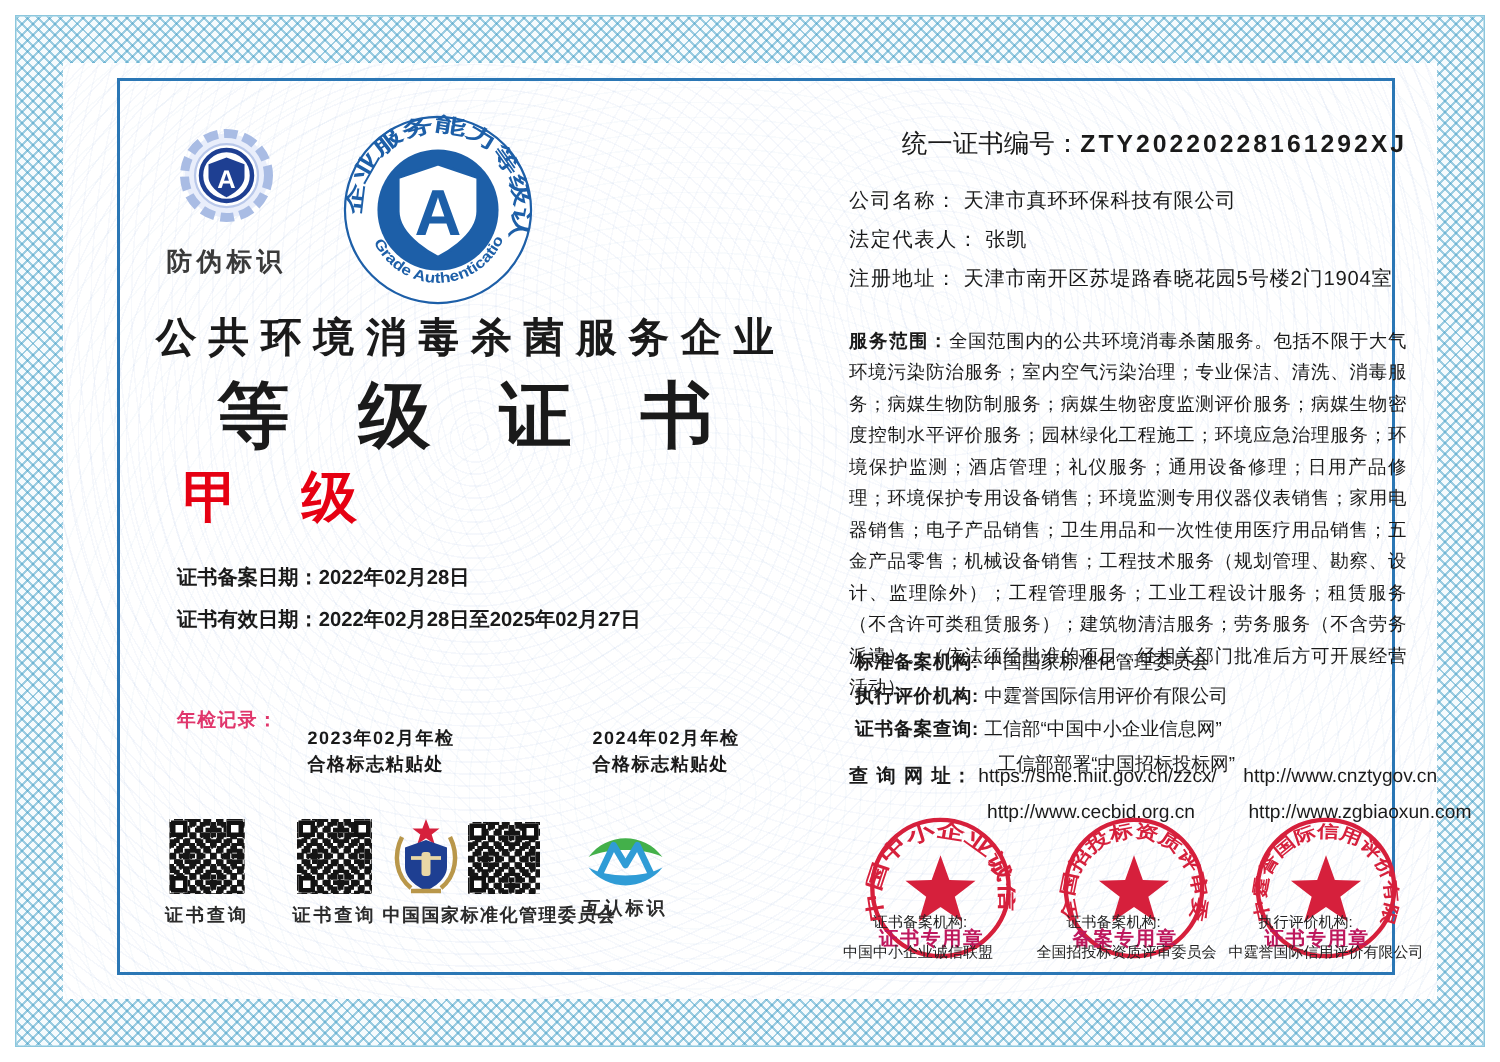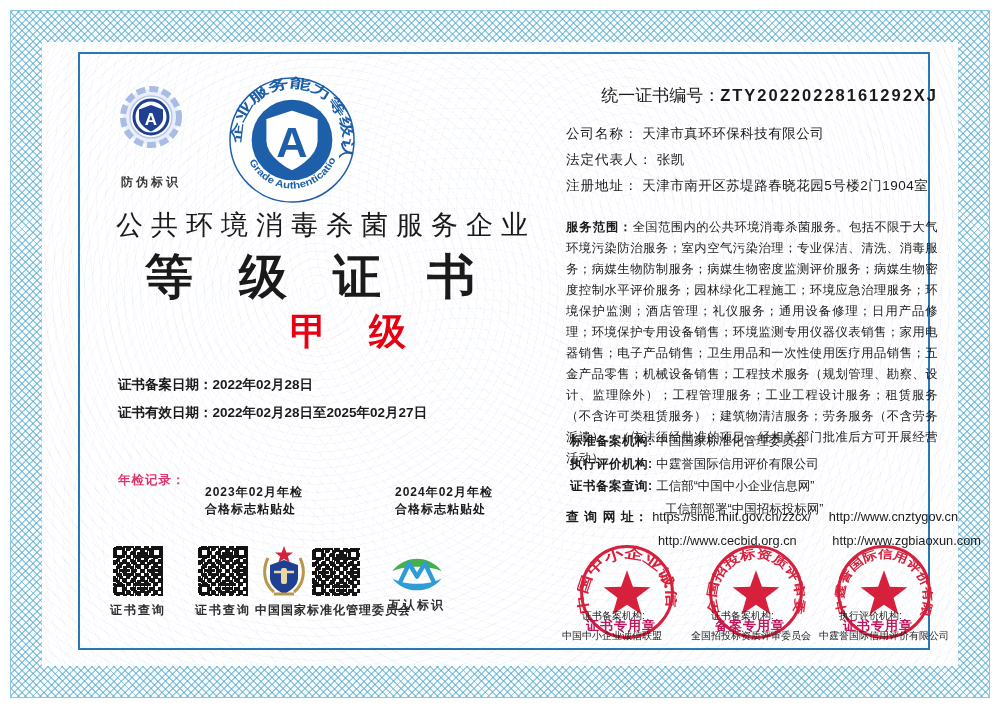--- a/index.html
+++ b/index.html
@@ -24,41 +24,41 @@
       repeating-radial-gradient(circle at 64% 26%, rgba(120,150,210,.06) 0 1px, transparent 1px 9px),
       repeating-radial-gradient(circle at 46% 78%, rgba(120,170,210,.05) 0 1px, transparent 1px 10px);
   }
   .frame{
     position:absolute;left:78px;top:52px;right:70px;bottom:58px;
     border:2px solid #2b77b5;
   }
 
   
   .antifake{position:absolute;left:108px;top:84px;width:86px;text-align:center;}
-  .antifake-label{margin-top:16px;font-size:12px;font-weight:bold;letter-spacing:3px;color:#3a3a3a;}
+  .antifake-label{margin-top:4px;font-size:17px;font-weight:bold;letter-spacing:3px;color:#3a3a3a;}
   .gradeauth{position:absolute;left:228px;top:76px;width:128px;height:128px;}
 
   
   .certno{position:absolute;left:560px;top:84px;width:378px;text-align:right;white-space:nowrap;}
   .certno-label{font-size:17px;font-weight:normal;}
   .certno-value{font-size:16.5px;font-weight:bold;letter-spacing:2px;}
 
   
   .info{position:absolute;left:566px;top:126px;width:372px;}
   .info-row{margin-bottom:10px;font-size:13.5px;line-height:16px;}
   .info-row .lbl{font-weight:normal;letter-spacing:1px;}
   .info-row .val{letter-spacing:.5px;}
 
   
   .title1{position:absolute;left:80px;top:207px;width:460px;text-align:center;
-    font-size:27px;font-weight:normal;letter-spacing:8px;text-indent:8px;margin-left:12px;}
+    font-size:27px;font-weight:bold;letter-spacing:8px;text-indent:8px;}
   .title2{position:absolute;left:80px;top:245px;width:460px;text-align:center;
     font-size:48px;font-weight:bold;letter-spacing:46px;text-indent:46px;}
-  .grade{position:absolute;left:80px;top:307px;width:460px;text-align:center;
-    font-size:37px;font-weight:bold;letter-spacing:42px;text-indent:42px;color:#e60012;padding-left:38px;}
+  .grade{position:absolute;left:80px;top:307px;width:460px;
+    font-size:37px;font-weight:bold;letter-spacing:42px;text-indent:42px;color:#e60012;}
 
   
   .dates{position:absolute;left:118px;top:376px;width:440px;}
   .dates-row{margin-bottom:11px;font-size:13.5px;font-weight:600;line-height:17px;}
   .dates-row .line2{margin-left:128px;margin-top:6px;}
 
   
   .annual-label{position:absolute;left:118px;top:472px;font-size:12.5px;font-weight:bold;color:#e0356b;letter-spacing:1px;}
   .annual-item{position:absolute;top:484px;width:170px;font-size:12px;font-weight:bold;line-height:17px;letter-spacing:1px;}
   .annual-1{left:205px;}

